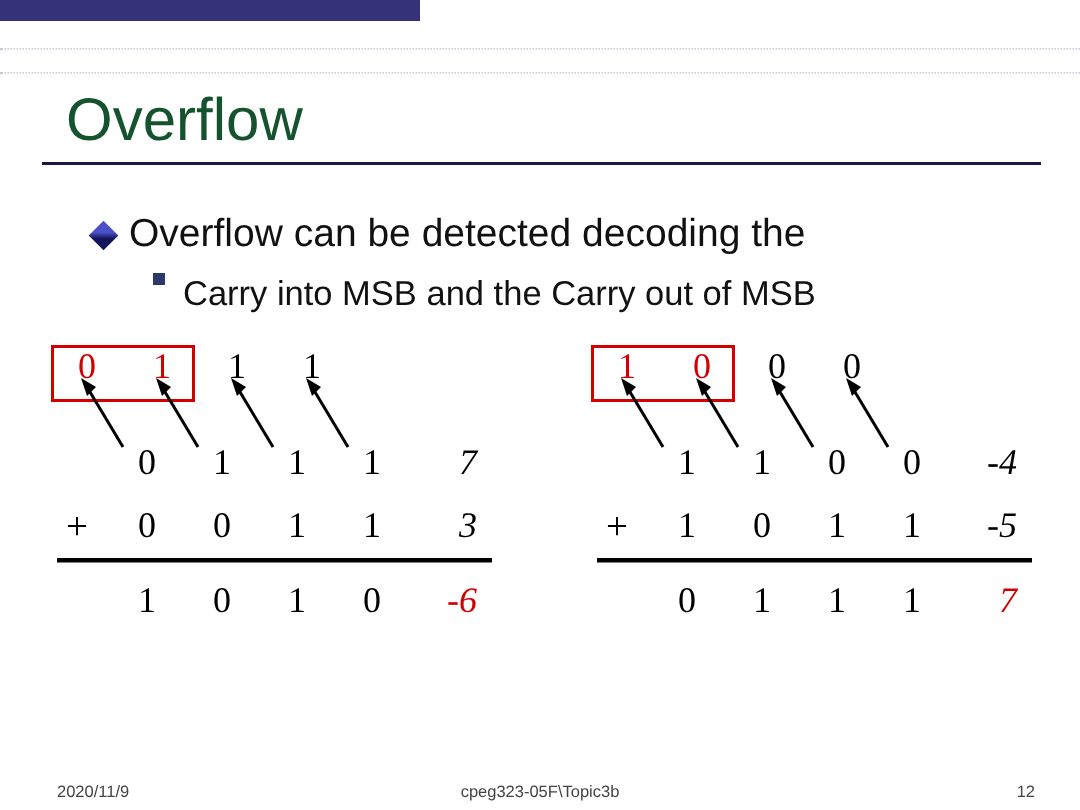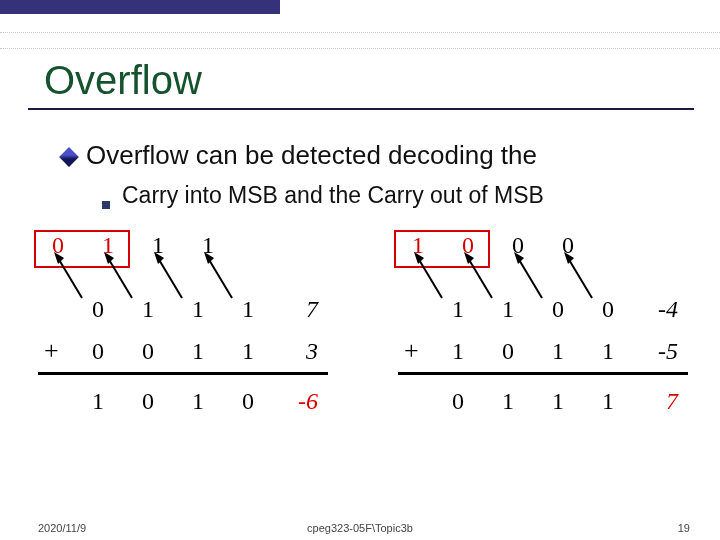--- a/index.html
+++ b/index.html
@@ -62,21 +62,21 @@
     margin-right: 10px;
     flex-shrink: 0;
     margin-top: 2px;
   }
 
   .sub-bullet {
     position: absolute;
     left: 102px;
     top: 182px;
     display: flex;
-    align-items: flex-end;
+    align-items: flex-start;
     font-size: 23px;
     color: #111;
   }
   .sq {
     width: 8px;
     height: 8px;
     background: #2a3a6a;
     margin-right: 12px;
     flex-shrink: 0;
   }
@@ -257,14 +257,14 @@
   <div class="cell" style="left:450px; top:156px;">1</div>
   <div class="cell" style="left:500px; top:156px;">1</div>
   <div class="cell" style="left:550px; top:156px;">1</div>
   <div class="val red" style="left:600px; top:156px;">7</div>
 
 </div>
 
 <div class="footer">
   <div class="date">2020/11/9</div>
   <div class="mid">cpeg323-05F\Topic3b</div>
-  <div class="page">19</div>
+  <div class="page">12</div>
 </div>
 
 </body></html>

